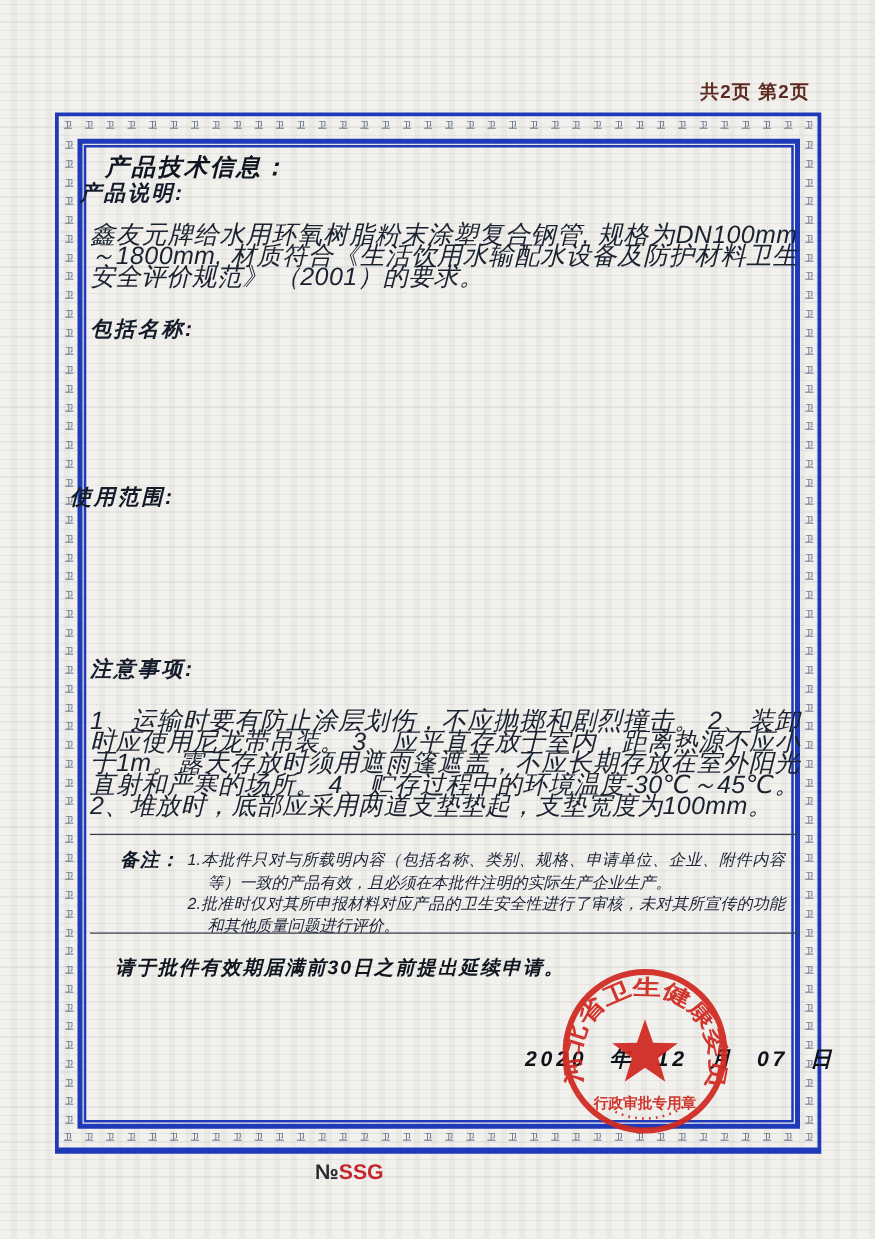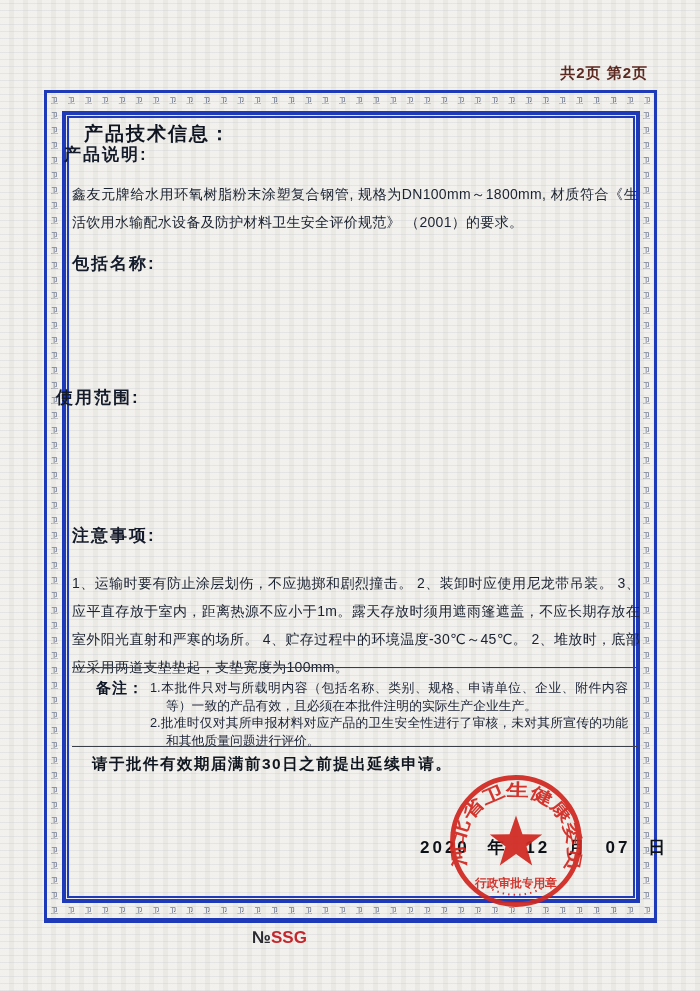--- a/index.html
+++ b/index.html
@@ -37,33 +37,33 @@
   .frame-inner {
     position:absolute; left:15px; top:18px; right:14px; bottom:15px;
     border:4px solid #1e3ab8;
   }
   .frame-inner2 {
     position:absolute; left:1px; top:1px; right:1px; bottom:1px;
     border:2px solid #1e3ab8;
   }
 
   
-  .abs { position:absolute; }
+  .abs { position:absolute;font-style:italic; }
   .h-title { font-size:19px; font-weight:bold; color:#0e1420; letter-spacing:2px; }
   .h-label { font-size:17px; font-weight:600; color:#141b2a; letter-spacing:2px; }
-  .body-p  { font-size:14px; line-height:28px; color:#1a2230; letter-spacing:0.3px; text-align:justify; }
+  .body-p  { font-size:20px; line-height:17px; color:#1a2230; letter-spacing:0.3px; text-align:justify; }
 
   .rule { position:absolute; height:1px; background:#3a3f4a; }
 
   .remarks { display:flex; }
   .remarks-label { font-size:15px; font-weight:bold; color:#101828; white-space:nowrap; letter-spacing:1px; }
   .remarks-items { margin-left:6px; width:478px; font-size:12.8px; line-height:17.5px; color:#1b2335; }
   .remarks-items .ritem { padding-left:16px; text-indent:-16px; text-align:justify; }
 
-  .renewal { font-size:15.5px; font-weight:bold; color:#10161f; letter-spacing:1.5px; }
+  .renewal { font-size:15.5px; font-weight:bold; color:#10161f; letter-spacing:1.5px;margin-top:10px; }
 
   .date-line { font-size:17px; color:#0d1118; letter-spacing:3px; word-spacing:10px; font-weight:600; }
 
   .stamp { position:absolute; left:447px; top:772px; width:138px; height:138px; opacity:0.93; }
 
   .serial { position:absolute; top:928px; left:0; width:559px; text-align:center; font-size:17px; font-weight:bold; }
   .serial .no { color:#2a2a30; }
   .serial .code { color:#c4262c; }
 </style>
 </head>

